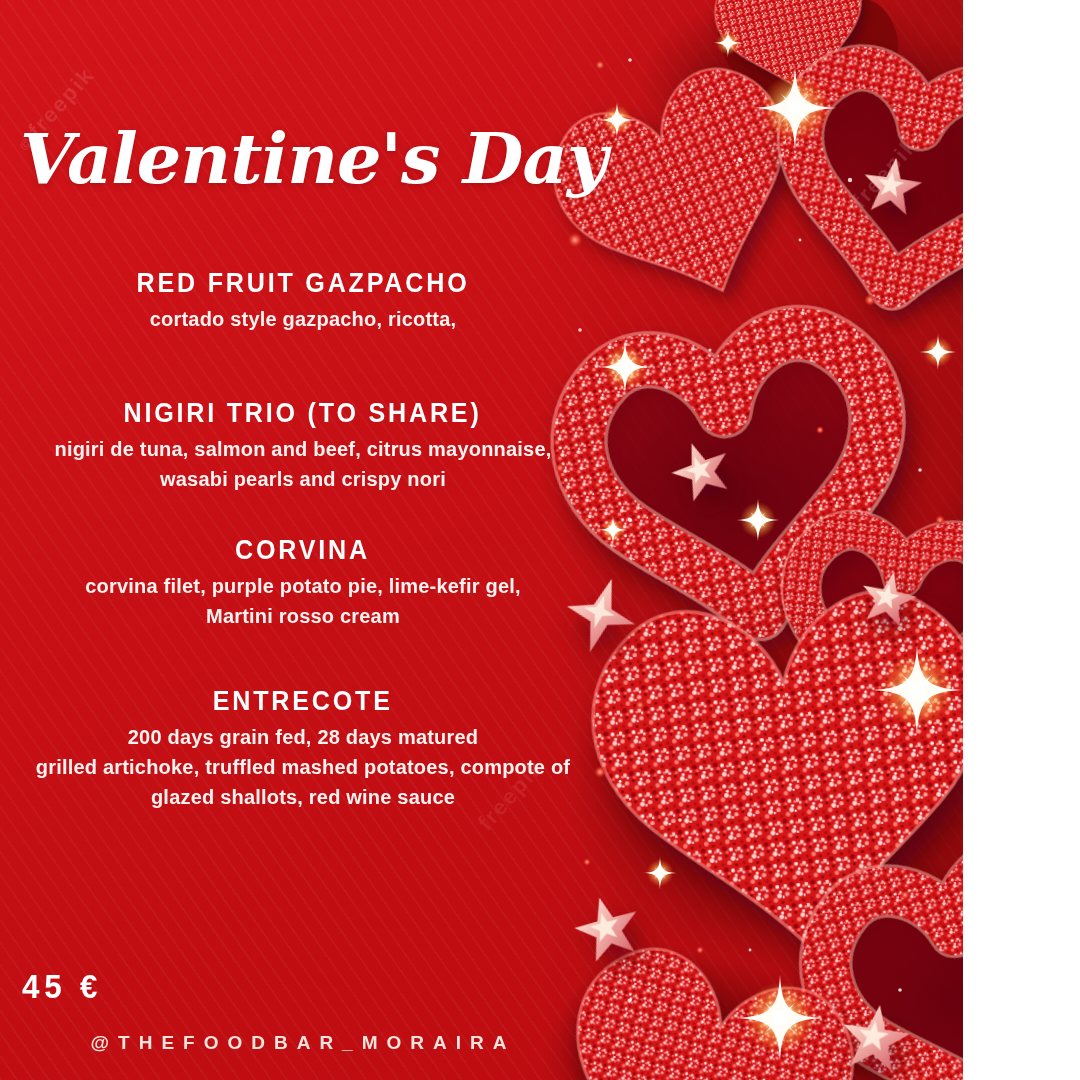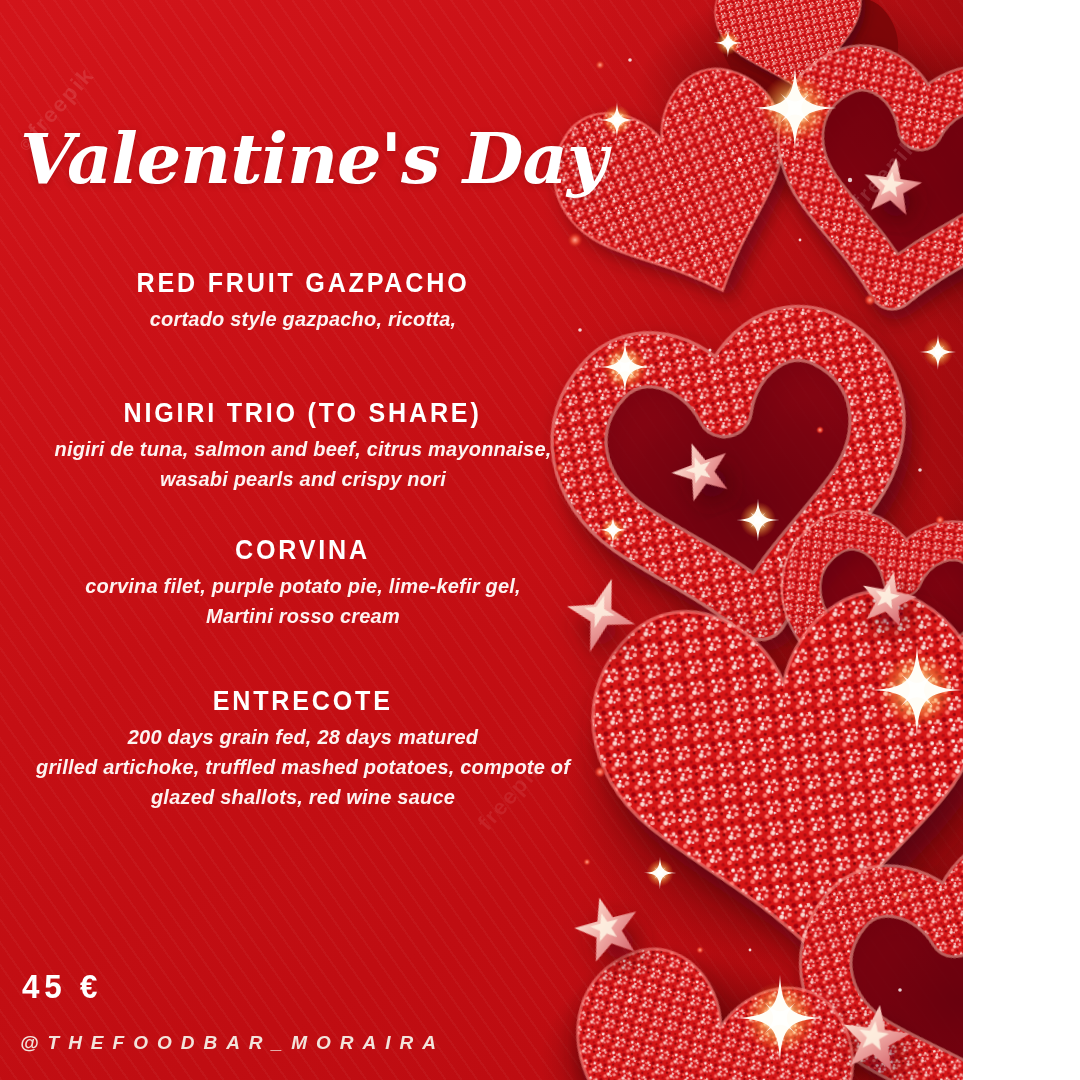--- a/index.html
+++ b/index.html
@@ -27,29 +27,29 @@
   .section{position:absolute;left:20px;width:566px;text-align:center;}
   .sec-1{top:266px}.sec-2{top:396px}.sec-3{top:533px}.sec-4{top:684px}.sec-5{top:844px}
   .dish-name{
     display:inline-block;
     font-size:27px;line-height:34px;font-weight:700;
     letter-spacing:3px;transform:scaleX(0.93);
     margin-bottom:4px;white-space:nowrap;
   }
   .dish-line{
     font-size:20px;line-height:30px;
-    font-weight:700;font-style:italic;
+    font-weight:700;
     letter-spacing:0.2px;color:#fdf2f0;white-space:nowrap;
   }
   .price-row{position:absolute;left:20px;top:968px;width:566px;text-align:left;}
   .price{
     display:inline-block;font-size:33px;font-weight:700;
     letter-spacing:5px;transform:scaleX(0.95);white-space:nowrap;
   }
-  .handle-row{position:absolute;left:20px;top:1032px;width:566px;font-style:italic;}
+  .handle-row{position:absolute;left:20px;top:1032px;width:566px;text-align:center;}
   .handle{
     display:inline-block;font-size:19px;font-weight:700;
     letter-spacing:9px;color:#f2e4dc;white-space:nowrap;
   }
   .watermark{
     position:absolute;pointer-events:none;
     font-size:22px;font-weight:700;letter-spacing:2px;
     color:rgba(255,230,230,0.13);
     transform:rotate(-48deg);
     white-space:nowrap;

